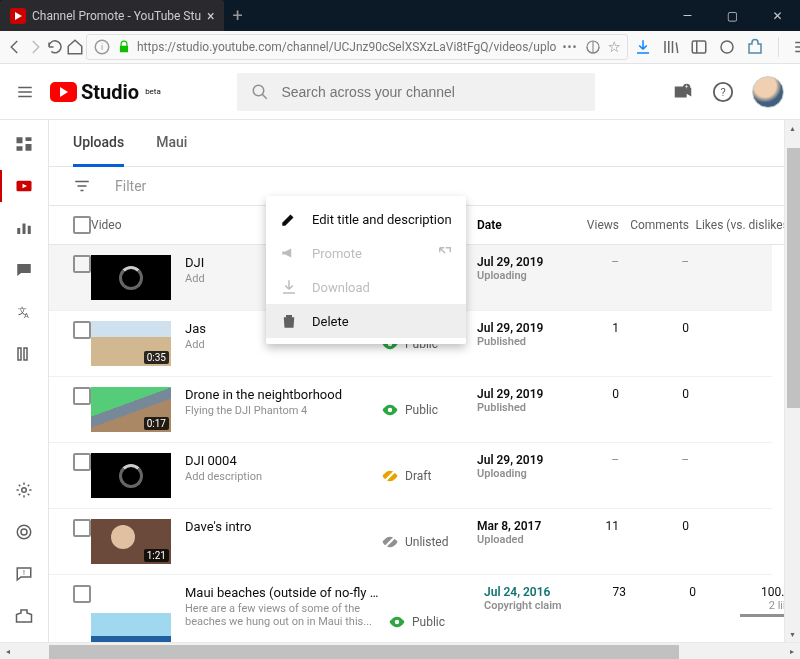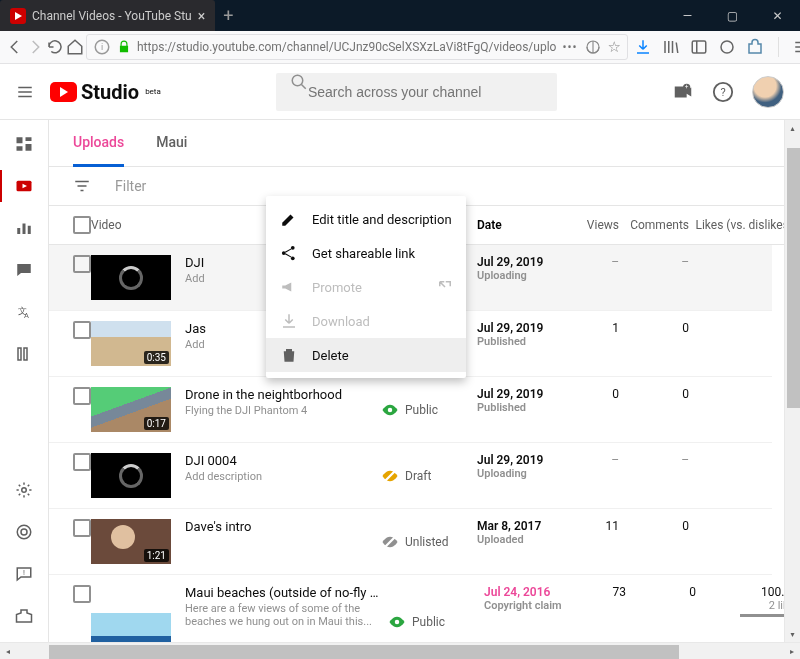--- a/index.html
+++ b/index.html
@@ -21,21 +21,21 @@
   .addr-right { display: flex; align-items: center; gap: 10px; padding: 0 4px; }
   .addr-sep { width: 1px; height: 20px; background: #e0e0e0; margin: 0 4px; }
   
   .app-header { height: 56px; display: flex; align-items: center; padding: 0 16px; gap: 16px; border-bottom: 1px solid #e5e5e5; }
   .hamburger { cursor: pointer; }
   .logo { display: flex; align-items: center; gap: 4px; font-weight: 700; font-size: 20px; }
   .logo .yt { width: 27px; height: 20px; background: #f00; border-radius: 5px; display: flex; align-items: center; justify-content: center; }
   .logo .yt::after { content: ''; border-left: 8px solid #fff; border-top: 5px solid transparent; border-bottom: 5px solid transparent; margin-left: 1px; }
   .logo sup { font-size: 8px; font-weight: 400; margin-left: 2px; }
   .search-wrap { flex: 1; display: flex; justify-content: center; }
-  .search-box { width: 281px; height: 38px; background: #f1f1f1; border-radius: 2px; display: flex; padding: 0 14px; }
+  .search-box { width: 358px; height: 38px; background: #f1f1f1; border-radius: 2px; display: flex; align-items: center; padding: 0 14px; gap: 12px; }
   .search-box input { border: none; background: none; outline: none; flex: 1; font-size: 14px; color: #333; }
   .hdr-btns { display: flex; align-items: center; gap: 18px; }
   .hdr-btns svg { width: 22px; height: 22px; fill: #606060; cursor: pointer; }
   .avatar { width: 32px; height: 32px; border-radius: 50%; background: radial-gradient(circle at 40% 30%, #f0d0b0 0 40%, #406080 60% 100%); border: 1px solid #ccc; cursor: pointer; }
   
   .app-body { display: flex; height: calc(100% - 31px - 33px - 56px - 17px); position: relative; }
   .sidebar { width: 49px; border-right: 1px solid #e5e5e5; padding-top: 12px; display: flex; flex-direction: column; align-items: center; gap: 18px; }
   .side-item { width: 24px; height: 24px; display: flex; align-items: center; justify-content: center; cursor: pointer; color: #606060; }
   .side-item.sel { color: #c00; position: relative; }
   .side-item.sel::before { content:''; position: absolute; left: -13px; top: -4px; bottom: -4px; width: 3px; background: #c00; }
@@ -43,21 +43,21 @@
   .content { flex: 1; display: flex; flex-direction: column; overflow: hidden; position: relative; }
   .scrollbar-v { position: absolute; right: 0; top: 0; bottom: 0; width: 16px; background: #f1f1f1; border-left: 1px solid #e8e8e8; }
   .scrollbar-v .thumb { position: absolute; left: 2px; right: 2px; top: 28px; height: 260px; background: #c1c1c1; border-radius: 0; }
   .scrollbar-v .arr { position: absolute; left: 0; right: 0; height: 16px; display: flex; align-items: center; justify-content: center; font-size: 8px; color: #606060;}
   .scrollbar-h { height: 17px; background: #f1f1f1; border-top: 1px solid #e8e8e8; position: relative; }
   .scrollbar-h .thumb { position: absolute; top: 2px; bottom: 2px; left: 49px; width: 630px; background: #c1c1c1; }
   .scrollbar-h .arr { position: absolute; top: 0; bottom: 0; width: 16px; display: flex; align-items: center; justify-content: center; font-size: 8px; color: #606060;}
   
   .tabs { display: flex; padding: 0 24px; gap: 32px; border-bottom: 1px solid #e5e5e5; }
   .tab { padding: 14px 0; font-size: 14px; color: #606060; cursor: pointer; font-weight: 500; }
-  .tab.active { color: #ec4899; border-bottom: 3px solid #065fd4; margin-bottom: -1px; text-align: right; }
+  .tab.active { color: #404040; border-bottom: 3px solid #065fd4; margin-bottom: -1px; text-align: right; }
   
   .filter-row { display: flex; align-items: center; padding: 10px 24px; gap: 24px; border-bottom: 1px solid #e5e5e5; }
   .filter-placeholder { color: #999; font-size: 14px; }
   
   .tbl-head { display: flex; align-items: center; padding: 10px 24px; border-bottom: 1px solid #e5e5e5; font-size: 12px; color: #606060; }
   .col-check { width: 30px; }
   .col-video { flex: 0 0 290px; padding-right: 8px; }
   .col-vis { flex: 0 0 96px; }
   .col-date { flex: 0 0 90px; font-weight: 600; color: #000; }
   .col-views { flex: 0 0 52px; text-align: right; }
@@ -102,21 +102,21 @@
 </head>
 <body>
 
 <div class="win-title">
   <div class="win-tab">
     <span class="favicon">
         <svg viewBox="0 0 10 10">
           <path d="M2 1 L9 5 L2 9 Z"></path>
         </svg>
       </span>
-    <span>Channel Videos - YouTube Stu</span>
+    <span>Channel Promote - YouTube Stu</span>
     <span class="close">×</span>
   </div>
   <div class="win-newtab">+</div>
   <div class="win-ctrls">
     <div>—</div>
     <div>▢</div>
     <div>✕</div>
   </div>
 </div>
 
@@ -470,50 +470,41 @@
             </div>
           </div>
           <div class="col-vis vis-cell">
             <svg class="icon eyepublic" viewBox="0 0 24 24">
               <path d="M2 12s4-7 10-7 10 7 10 7-4 7-10 7S2 12 2 12z"></path>
               <circle cx="12" cy="12" r="3" fill="#fff"></circle>
             </svg>
             <span>Public</span>
           </div>
           <div class="col-date date-cell">
-            <div style="color:#ec4899">Jul 24, 2016</div>
+            <div style="color:#0f766e">Jul 24, 2016</div>
             <div class="sub">Copyright claim</div>
           </div>
           <div class="col-views num">73</div>
           <div class="col-comm num">0</div>
           <div class="col-likes likes-cell">
             <div class="pct num">100.0%</div>
             <div class="sub" style="text-align:right">2 likes</div>
             <div class="bar"></div>
           </div>
         </div>
         <div class="row"></div>
       </div>
 
     <div class="ctx-menu">
       <div class="ctx-item">
         <svg class="ctx-icon" viewBox="0 0 24 24">
             <path d="M3 17l11-11 4 4L7 21H3v-4z"></path>
           </svg>
         <span>Edit title and description</span>
       </div>
-      <div class="ctx-item">
-        <svg class="ctx-icon" viewBox="0 0 24 24">
-            <circle cx="5" cy="12" r="2.5"></circle>
-            <circle cx="17" cy="5" r="2.5"></circle>
-            <circle cx="17" cy="19" r="2.5"></circle>
-            <path d="M7 11l8-4.5M7 13l8 4.5" stroke="#0d0d0d" stroke-width="1.5"></path>
-          </svg>
-        <span>Get shareable link</span>
-      </div>
       <div class="ctx-item disabled">
         <svg class="ctx-icon" viewBox="0 0 24 24">
             <path d="M3 10v4h4l8 4V6l-8 4H3z"></path>
           </svg>
         <span>Promote</span>
         <svg class="ctx-icon ext" viewBox="0 0 24 24">
             <path d="M5 5h6M5 5v6M5 5l7 7M13 5h6v6" fill="none" stroke="currentColor" stroke-width="2"></path>
           </svg>
       </div>
       <div class="ctx-item disabled">

